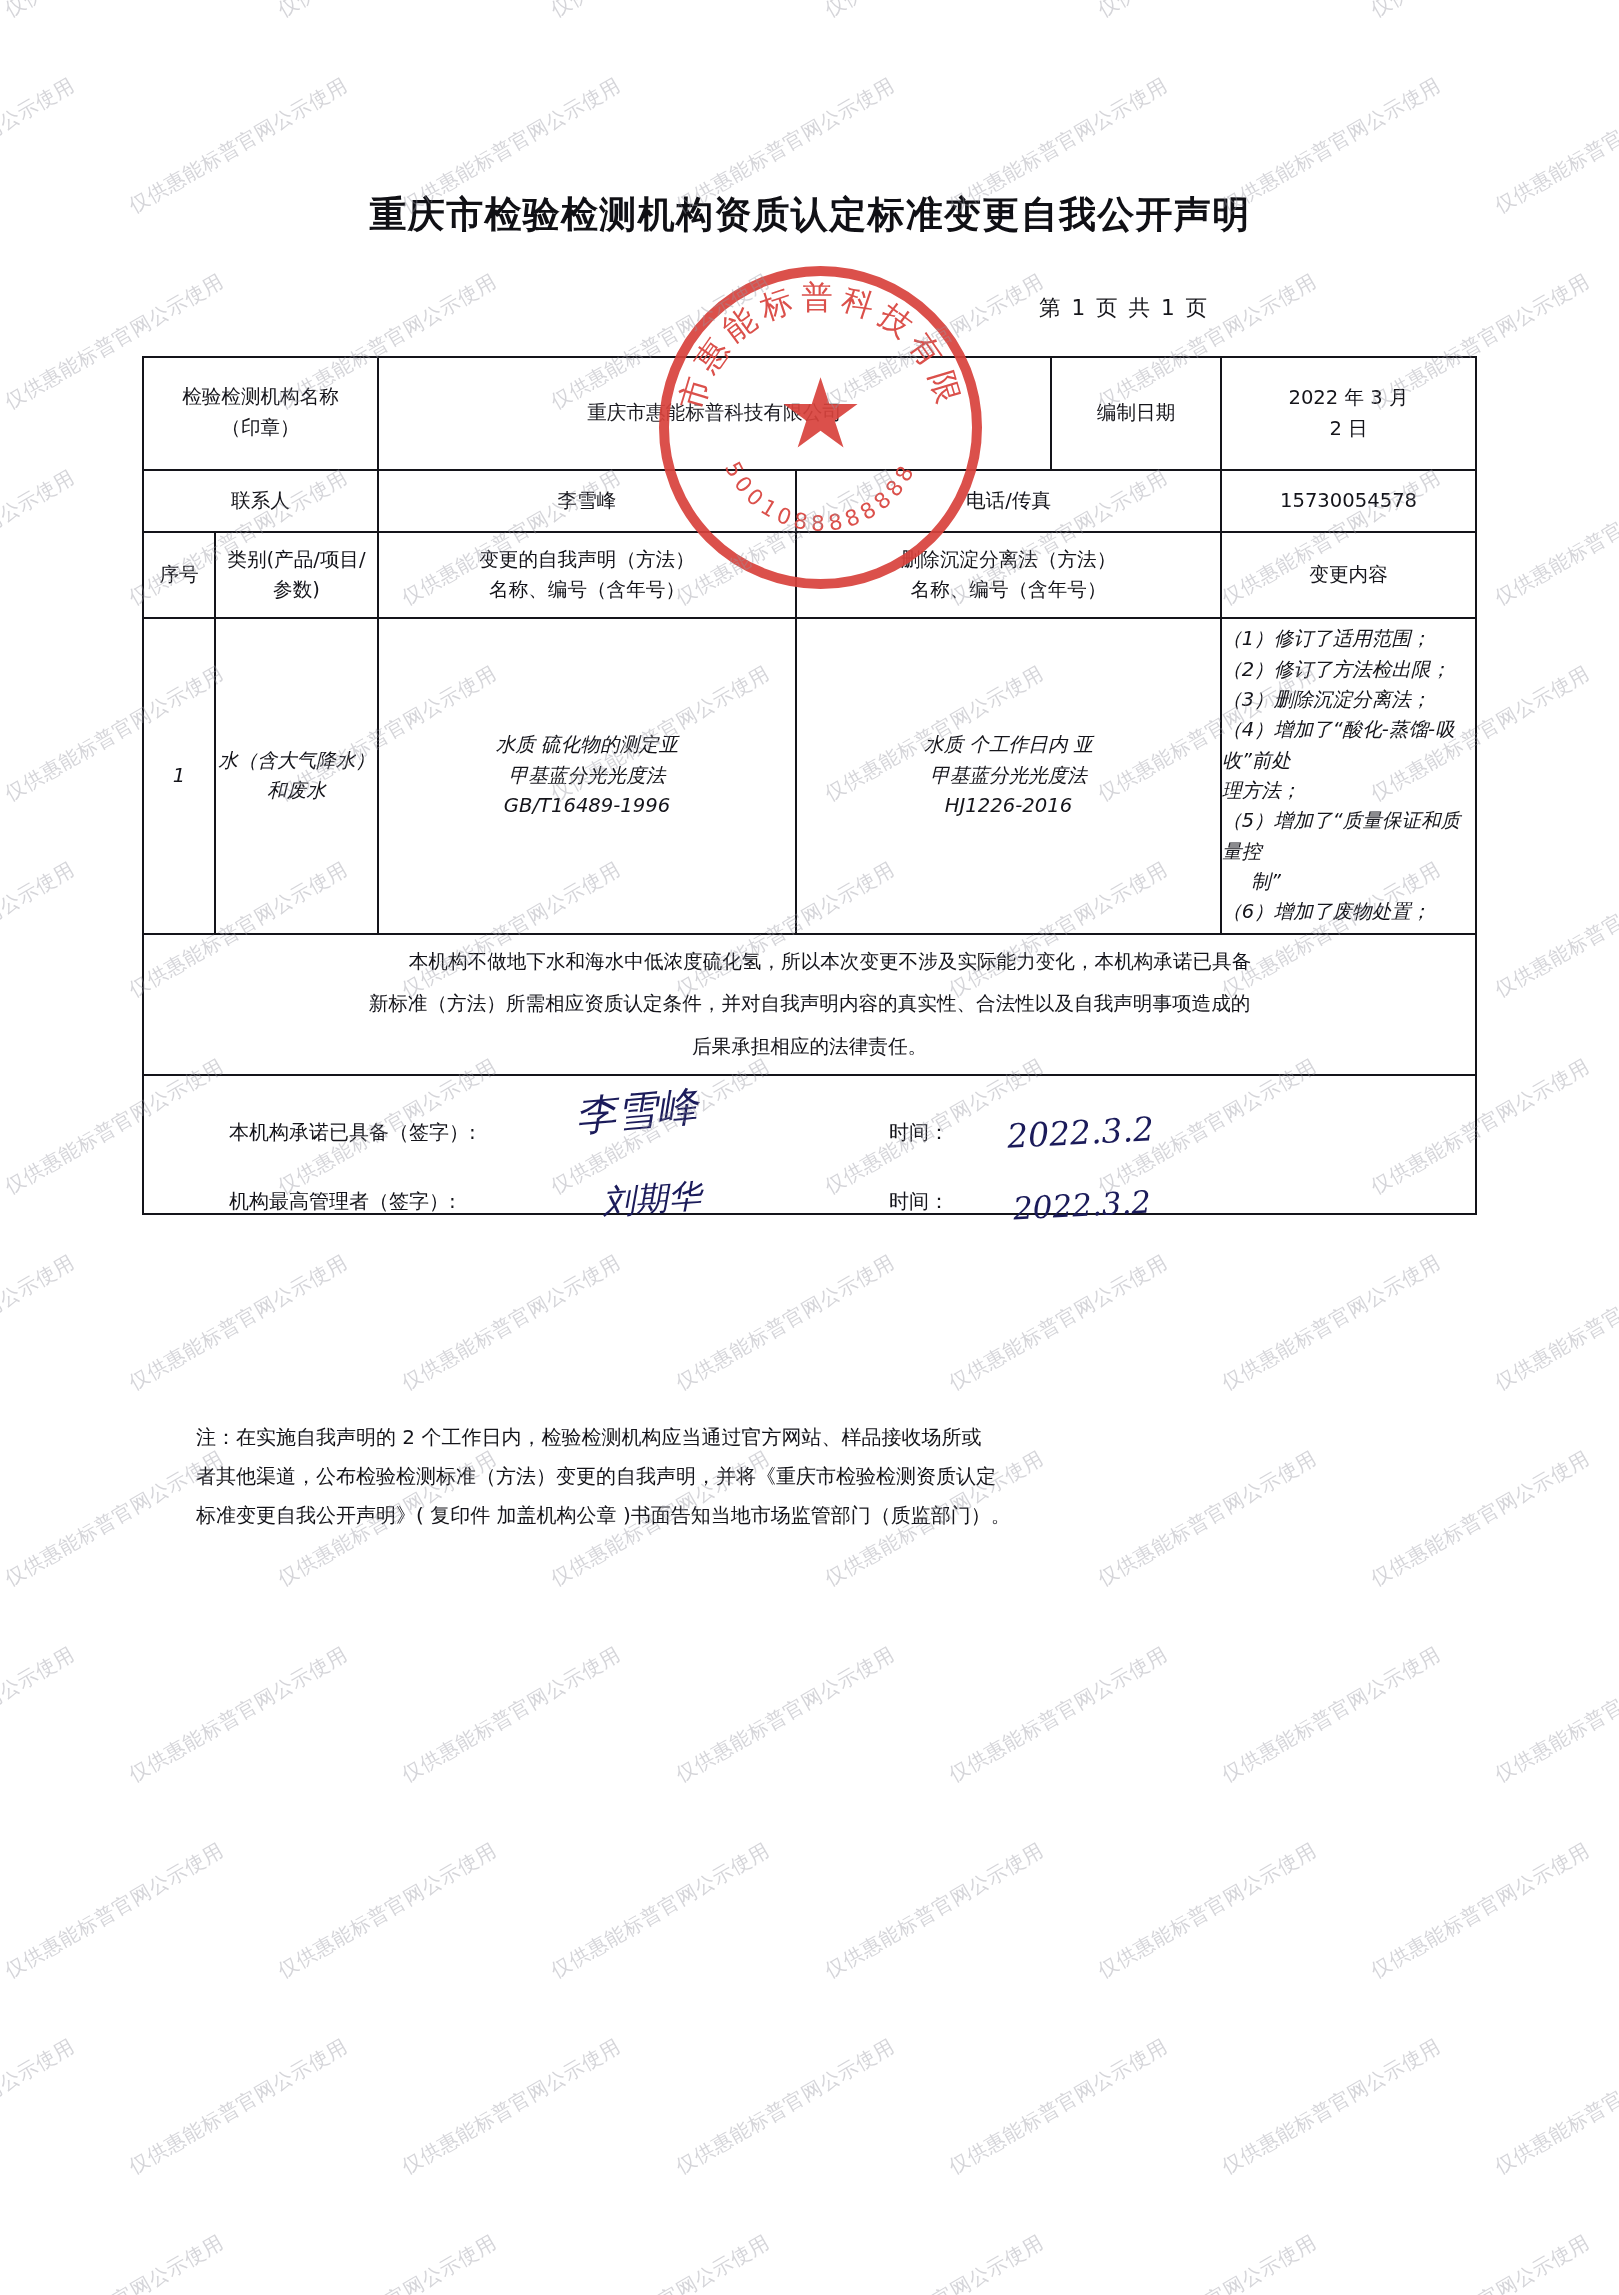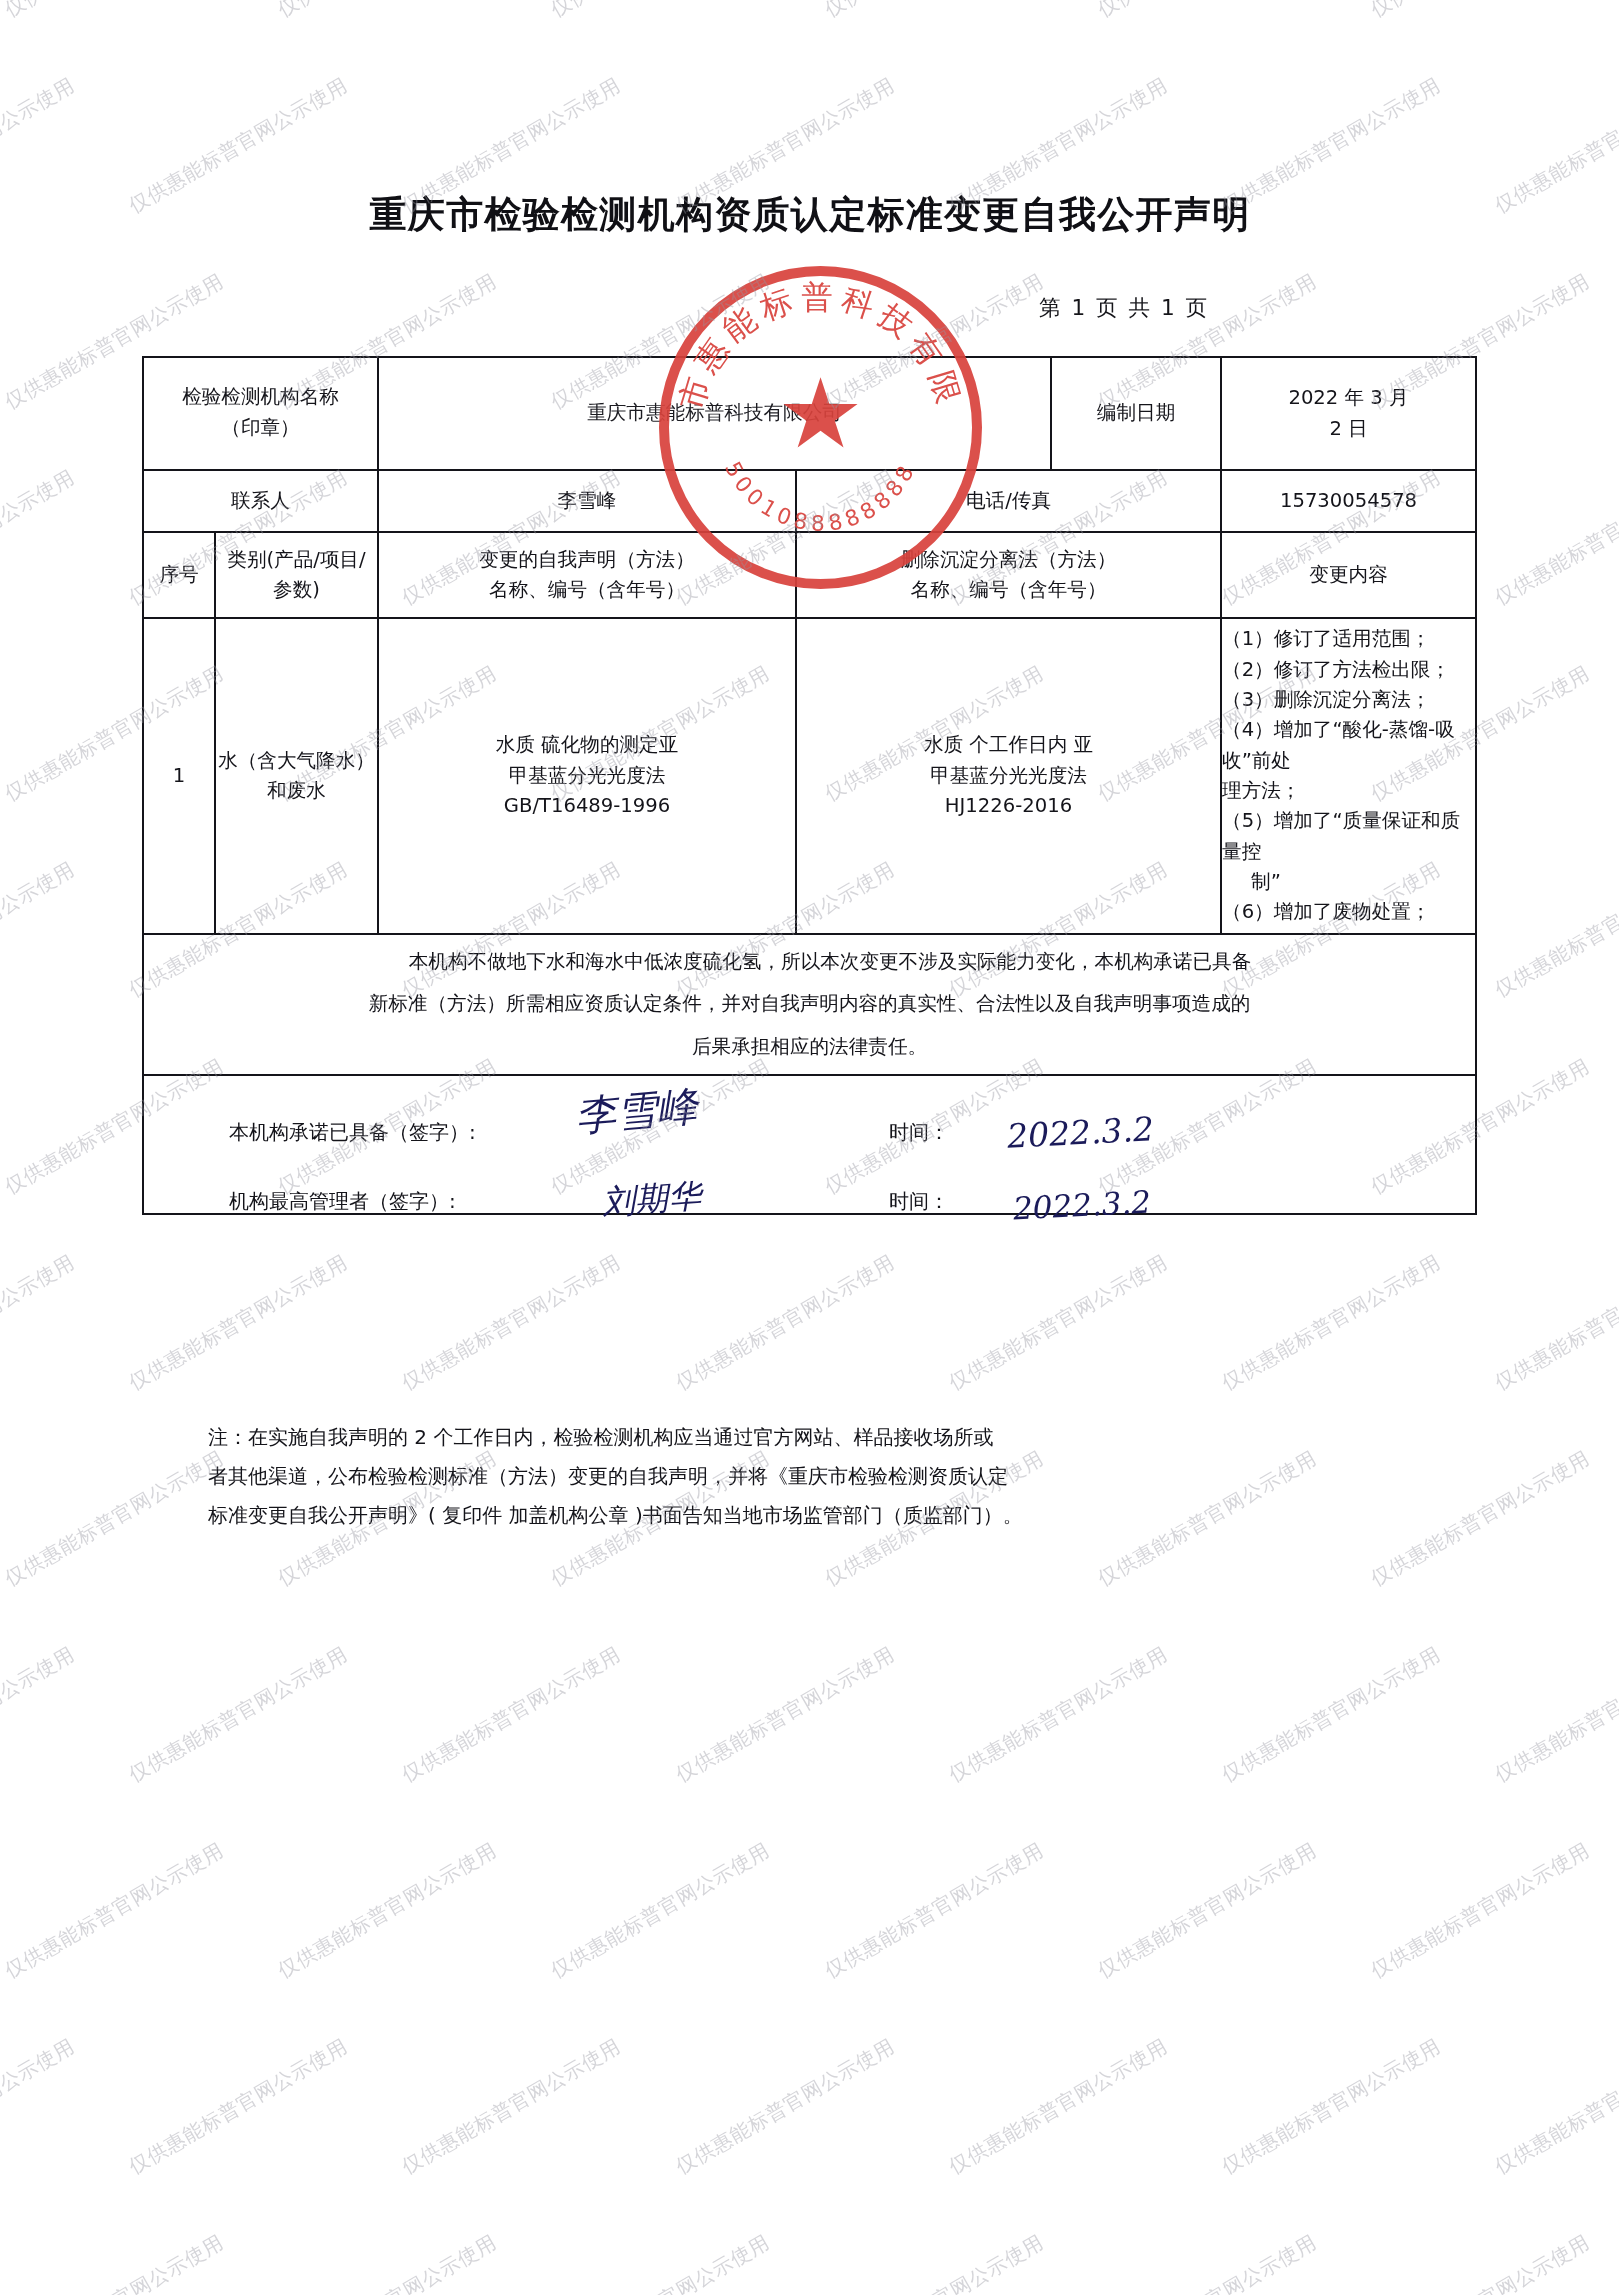--- a/index.html
+++ b/index.html
@@ -81,21 +81,21 @@
     text-align: center;
     font-size: 19.6px;
     line-height: 1.55;
     color: #14141a;
   }
   .cell-pad { padding: 9.2px 10.5px; }
 
   .row-org td { height: 111px; }
   .row-contact td { height: 60px; }
   .row-head td { height: 84px; }
-  .row-body td { height: 314px; }
+  .row-body td { height: 314px; font-style: italic; }
 
   .org-name-cell { font-size: 20px; line-height: 1.8; font-family: Liberation Mono, monospace; }
   .org-stamp-cell { position: relative; }
   .org-stamp-text {
     position: relative;
     z-index: 1;
     font-size: 19.6px;
     color: #1c1c22;
   }
   .date-cell { font-size: 19.6px; line-height: 2.0; }
@@ -165,21 +165,21 @@
     position: absolute;
     left: 869px; top: 105px;
     font-size: 31px;
     transform: rotate(-3deg);
   }
 
   
   #note {
     position: absolute;
     top: 1418px;
-    left: 208px;
+    left: 196px;
     width: 1281px;
     font-size: 20px;
     line-height: 1.95;
     color: #14141a;
   }
   #note p { margin: 0; }
 
   
   #seal {
     position: absolute;

